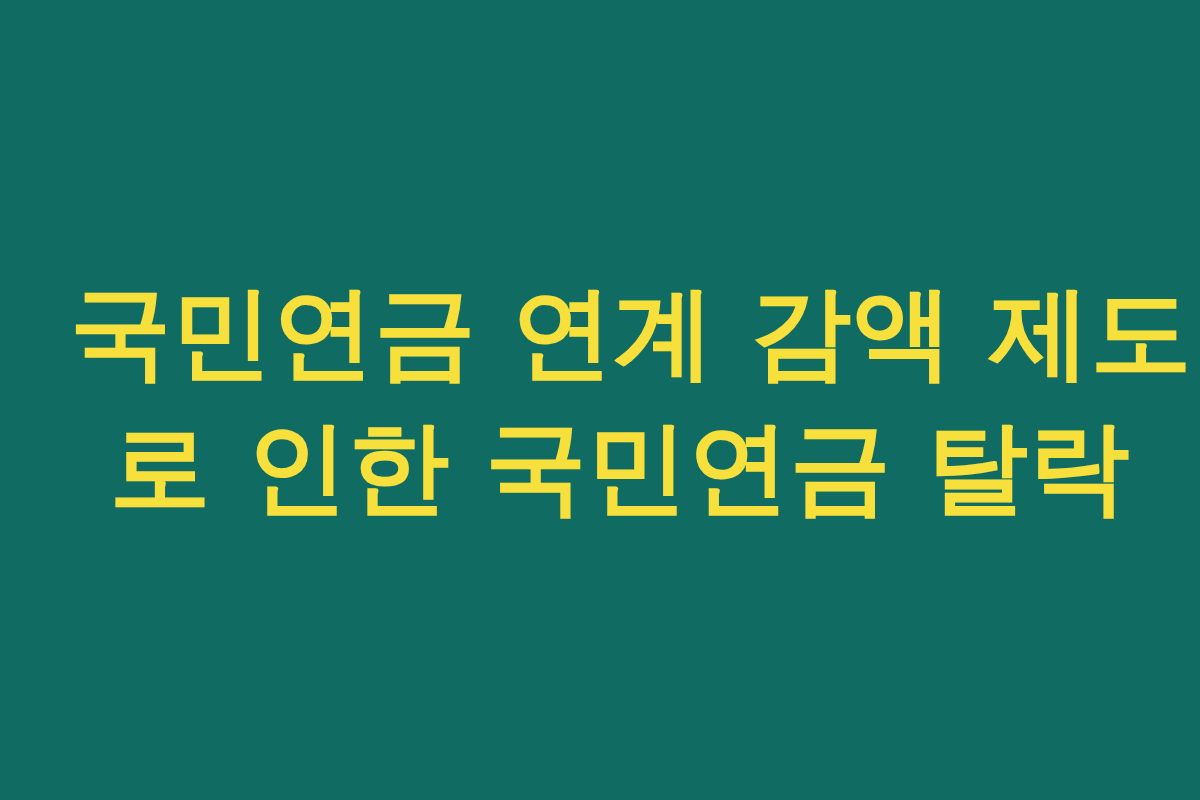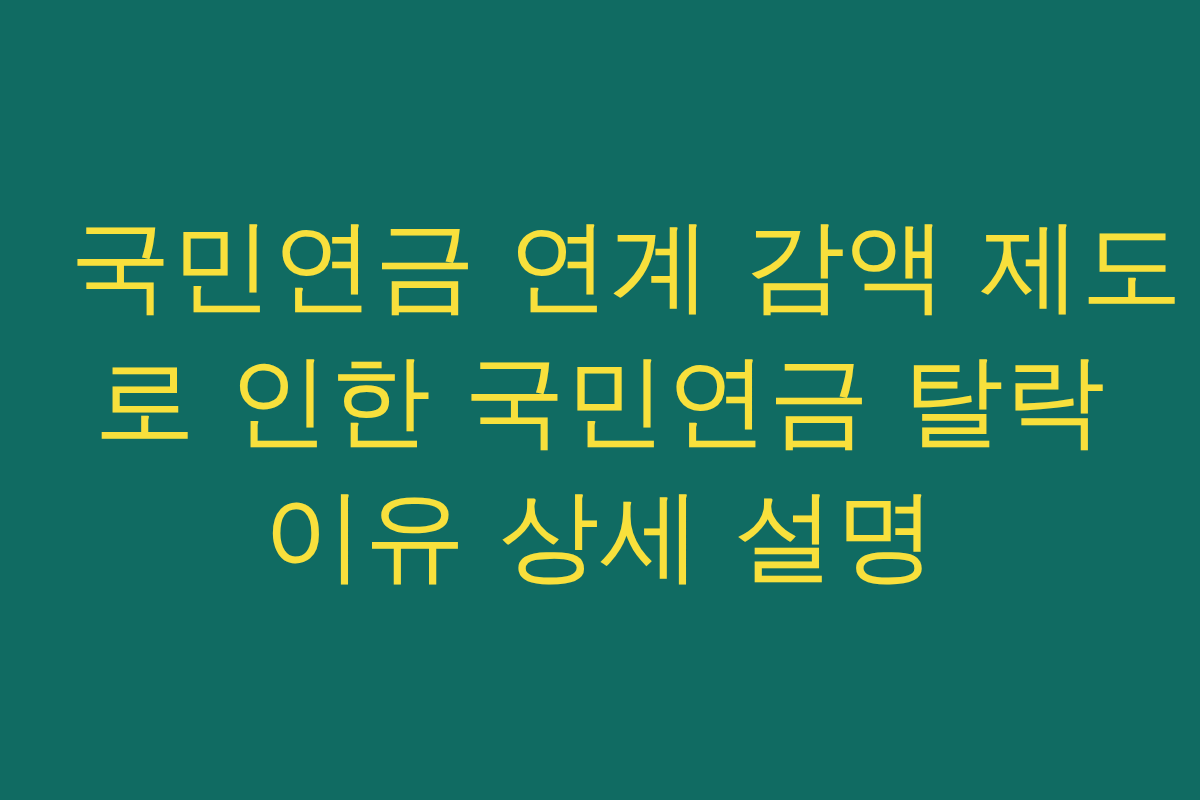--- a/index.html
+++ b/index.html
@@ -37,26 +37,26 @@
     align-items: center;
     justify-content: center;
     gap: 0;
   }
 
   .headline-line {
     display: block;
     width: 100%;
     color: #f8e03c;
     font-family: "DejaVu Sans", "Liberation Sans", sans-serif;
-    font-weight: 400;
+    font-weight: 700;
     font-size: 101px;
     line-height: 135px;
     letter-spacing: 0.5px;
     white-space: nowrap;
-    text-align: center;
+    text-align: right;
     -webkit-font-smoothing: antialiased;
     text-rendering: optimizeLegibility;
   }
 
   
   .headline-line--1 { font-size: 101px; }
   .headline-line--2 { font-size: 101px; }
   .headline-line--3 { font-size: 101px; }
 
 </style>
@@ -64,17 +64,16 @@
 <body>
 
 <div class="thumbnail-canvas" style="background-color: rgb(16, 107, 98);">
 
   <div class="headline-block">
 
     <span class="headline-line headline-line--1" style="color: rgb(248, 224, 60);">국민연금 연계 감액 제도</span>
 
     <span class="headline-line headline-line--2" style="color: rgb(248, 224, 60);">로 인한 국민연금 탈락</span>
 
-    <span class="headline-line headline-line--3" style="color: rgb(248, 224, 60);">이유 상세 설명</span>
 
   </div>
 
 </div>
 
 </body></html>

